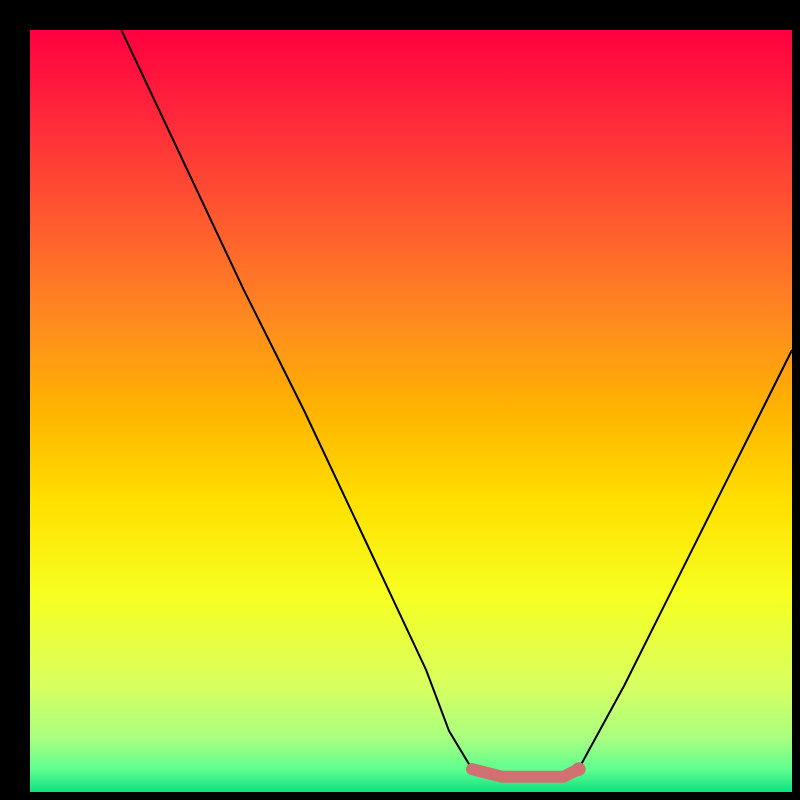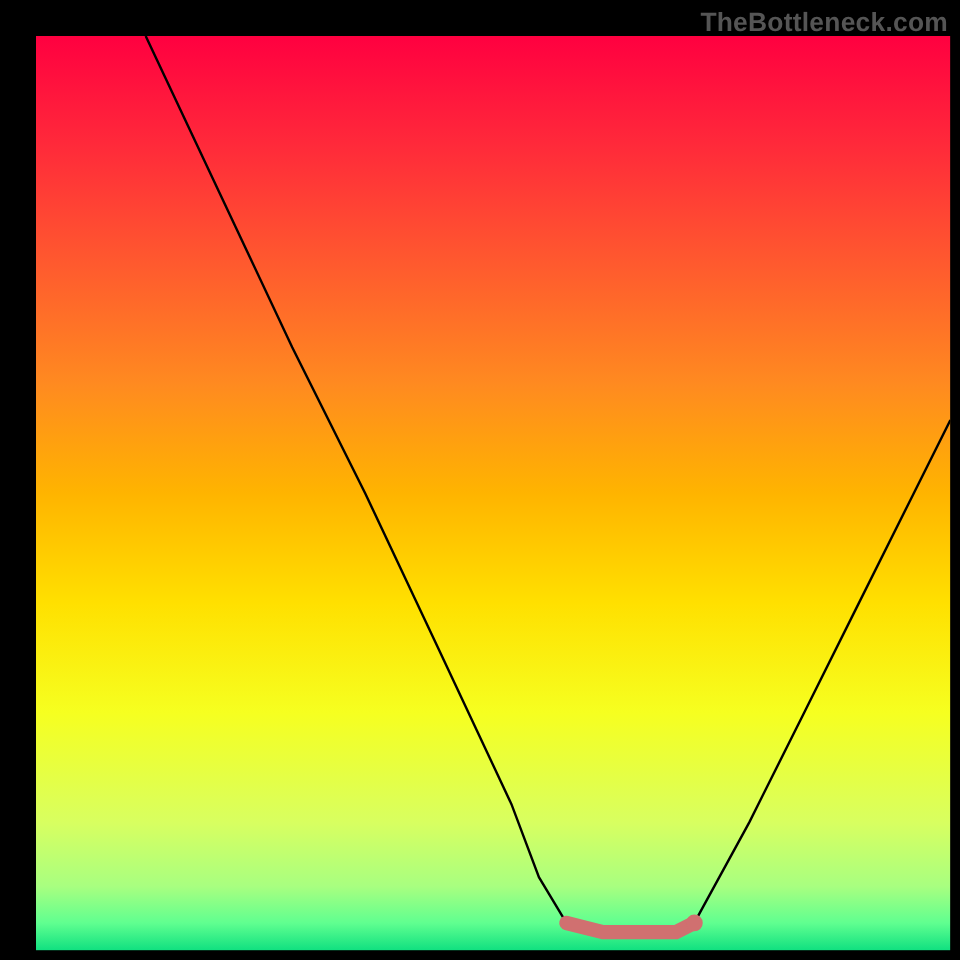--- a/index.html
+++ b/index.html
@@ -8,21 +8,20 @@
   .plot{position:absolute;left:30px;right:8px;top:30px;bottom:8px}
   .plot svg{display:block;width:100%;height:100%}
   .curve{fill:none;stroke:#000;stroke-width:2}
   .plateau{fill:none;stroke:#d07070;stroke-width:12;stroke-linecap:round}
   .dot{fill:#d07070}
 </style>
 </head>
 <body>
 
 <div class="stage">
-  <a class="watermark">TheBottleneck.com</a>
   <div class="plot">
     <svg viewBox="0 0 762 762" preserveAspectRatio="none">
       <defs>
         <linearGradient id="bg" x1="0" y1="0" x2="0" y2="1">
             <stop offset="0%" stop-color="#ff0040"></stop>
             <stop offset="12%" stop-color="#ff2a3a"></stop>
             <stop offset="25%" stop-color="#ff5a2e"></stop>
             <stop offset="38%" stop-color="#ff8a20"></stop>
             <stop offset="50%" stop-color="#ffb400"></stop>
             <stop offset="62%" stop-color="#ffe000"></stop>

